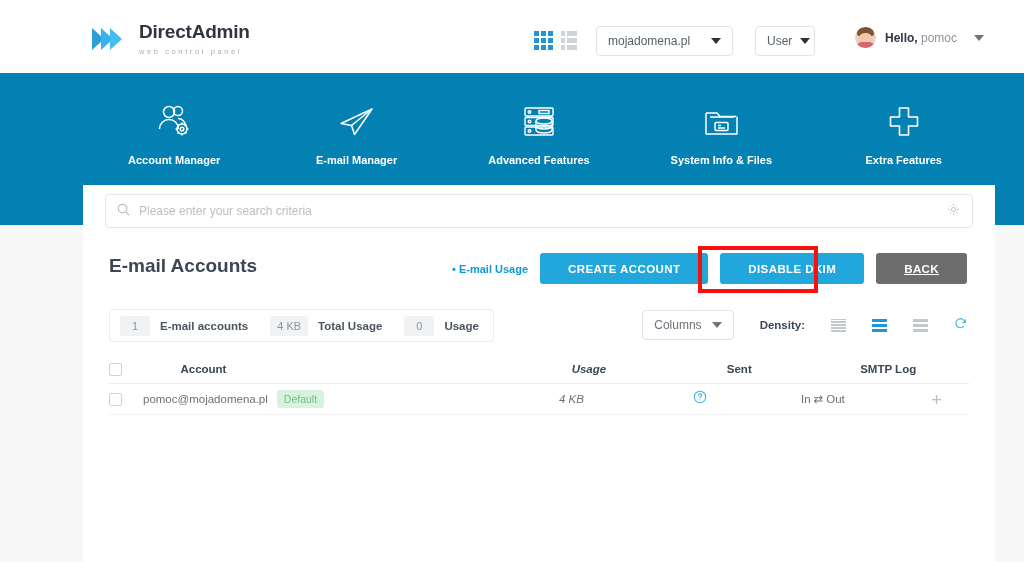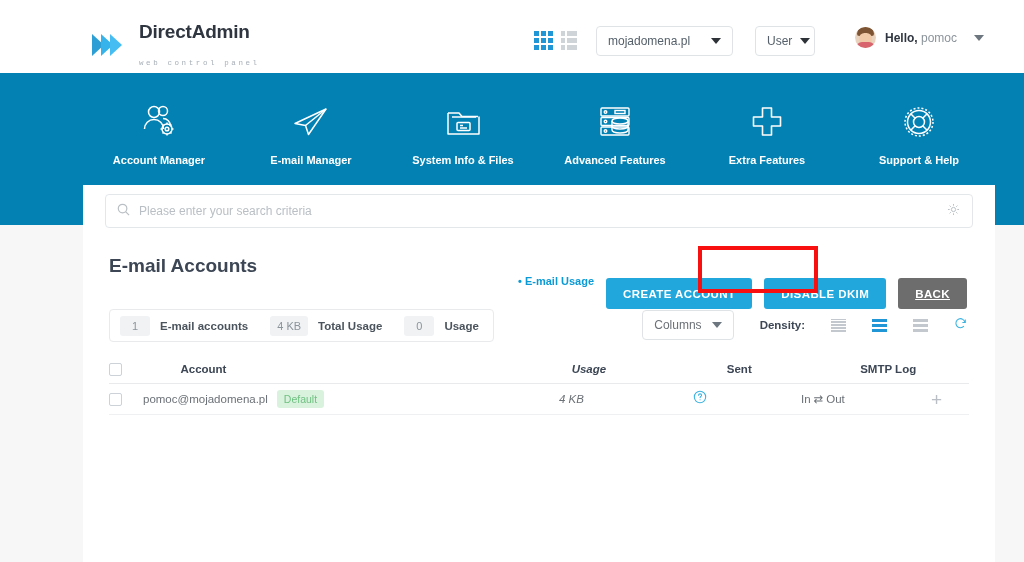--- a/index.html
+++ b/index.html
@@ -21,21 +21,21 @@
   .logo-mark { width: 38px; height: 30px; position: relative; }
   .chev { position: absolute; top: 4px; width: 0; height: 0;
           border-top: 11px solid transparent; border-bottom: 11px solid transparent;
           border-left: 12px solid #2ca7e0; }
   .chev.c1 { left: 0px; border-left-color: #2e9fd4; }
   .chev.c2 { left: 9px; border-left-color: #35b3ea; }
   .chev.c3 { left: 18px; border-left-color: #45bdf2; }
   .logo-text { line-height: 1; }
   .logo-title { font-size: 19px; font-weight: bold; color: #2f3640; letter-spacing: -0.2px; }
   .logo-title .thin { font-weight: bold; color: #2f3640; }
-  .logo-sub { font-size: 7.5px; color: #a8b0b8; letter-spacing: 2.6px; margin-top: 19px; font-family: Liberation Mono, monospace; }
+  .logo-sub { font-size: 7.5px; color: #a8b0b8; letter-spacing: 2.6px; margin-top: 7px; }
   .viewtoggles { display: flex; align-items: center; gap: 8px; position: absolute; left: 534px; top: 31px; }
   .ic-grid, .ic-list { display: grid; gap: 2px; }
   .ic-grid { grid-template-columns: repeat(3, 5px); grid-template-rows: repeat(3, 5px); }
   .ic-grid i { background: #2196d6; display: block; }
   .ic-list { grid-template-columns: 4px 10px; grid-template-rows: repeat(3, 5px); gap: 2px 2px; }
   .ic-list i { background: #cfd4d8; display: block; }
 
   .sel-box {
     position: absolute; height: 30px; border: 1px solid #dfe3e6; border-radius: 4px;
     background: #fff; display: flex; align-items: center; justify-content: space-between;
@@ -79,23 +79,23 @@
                   font-family: "Liberation Sans", sans-serif; background: transparent; }
   .search-input::placeholder { color: #b9bfc4; }
   .gear-ic { margin-right: 12px; cursor: pointer; }
 
   .titlerow { position: absolute; left: 26px; top: 70px; }
   .page-title { font-size: 19px; color: #3c4654; font-weight: bold; }
 
   .actions { position: absolute; right: 28px; top: 68px; display: flex; align-items: center; gap: 12px; }
   .usage-link { font-size: 11px; color: #0b9ad6; font-weight: bold; cursor: pointer; }
   .usage-link .dot { margin-right: 3px; }
-  .btn { height: 31px; border: none; border-radius: 3px; padding: 0 17px; cursor: pointer;
+  .btn { height: 31px; border: none; border-radius: 3px; padding: 0 28px; cursor: pointer;
          font-size: 11.5px; font-weight: bold; color: #fff; letter-spacing: 0.4px;
-         font-family: "Liberation Sans", sans-serif; margin-top: 25px; }
+         font-family: "Liberation Sans", sans-serif; }
   .btn-create { background: #22a7dd; }
   .btn-dkim  { background: #22a7dd; }
   .btn-back  { background: #6d6d6d; text-decoration: underline; }
 
   .redbox { position: absolute; left: 698px; top: 246px; width: 120px; height: 47px;
             border: 4px solid #f80f0f; pointer-events: none; z-index: 30; }
 
   
   .statsbar { position: absolute; left: 26px; top: 124px; height: 33px;
               border: 1px solid #e8eaec; border-radius: 4px; background: #fff;
@@ -231,69 +231,58 @@
           <svg width="40" height="38" viewBox="0 0 40 38" fill="none" stroke="#ffffff" stroke-width="1.5" stroke-linejoin="round">
             <path d="M4 20.5 L35 6 L17.5 31.5 L14.5 22.5 Z"></path>
             <path d="M14.5 22.5 L35 6"></path>
           </svg>
         </span>
         <span class="lbl">E-mail Manager</span>
       </div>
 
       <div class="navitem">
         <span class="glyph">
-          <svg width="40" height="38" viewBox="0 0 40 38" fill="none" stroke="#ffffff" stroke-width="1.5" stroke-linejoin="round">
-            <path d="M5 10h11l3 3.5h16"></path>
-            <path d="M5 10v21h31V13.5"></path>
-            <path d="M9 14h24"></path>
-            <rect x="14" y="19.5" width="13" height="8" rx="1"></rect>
-            <path d="M17 22.5h3M17 25h7"></path>
-          </svg>
-        </span>
-        <span class="lbl">System Info &amp; Files</span>
-      </div>
-
-      <div class="navitem">
-        <span class="glyph">
           <svg width="40" height="38" viewBox="0 0 40 38" fill="none" stroke="#ffffff" stroke-width="1.4">
             <rect x="6" y="5" width="28" height="8" rx="1"></rect>
             <circle cx="10.5" cy="9" r="1.3"></circle>
             <rect x="20" y="7.5" width="10" height="3"></rect>
             <rect x="6" y="14.5" width="28" height="8" rx="1"></rect>
             <circle cx="10.5" cy="18.5" r="1.3"></circle>
             <rect x="6" y="24" width="28" height="8" rx="1"></rect>
             <circle cx="10.5" cy="28" r="1.3"></circle>
             <ellipse cx="25" cy="18" rx="8" ry="3"></ellipse>
             <path d="M17 18v9c0 1.7 3.6 3 8 3s8-1.3 8-3v-9"></path>
             <path d="M17 23c0 1.7 3.6 3 8 3s8-1.3 8-3"></path>
           </svg>
         </span>
         <span class="lbl">Advanced Features</span>
       </div>
 
       <div class="navitem">
         <span class="glyph">
+          <svg width="40" height="38" viewBox="0 0 40 38" fill="none" stroke="#ffffff" stroke-width="1.5" stroke-linejoin="round">
+            <path d="M5 10h11l3 3.5h16"></path>
+            <path d="M5 10v21h31V13.5"></path>
+            <path d="M9 14h24"></path>
+            <rect x="14" y="19.5" width="13" height="8" rx="1"></rect>
+            <path d="M17 22.5h3M17 25h7"></path>
+          </svg>
+        </span>
+        <span class="lbl">System Info &amp; Files</span>
+      </div>
+
+      <div class="navitem">
+        <span class="glyph">
           <svg width="40" height="38" viewBox="0 0 40 38" fill="none" stroke="#ffffff" stroke-width="1.6" stroke-linejoin="round">
             <path d="M15.5 5h9v9h9v9h-9v9h-9v-9h-9v-9h9z"></path>
           </svg>
         </span>
         <span class="lbl">Extra Features</span>
       </div>
 
-      <div class="navitem">
-        <span class="glyph">
-          <svg width="40" height="38" viewBox="0 0 40 38" fill="none" stroke="#ffffff" stroke-width="1.5">
-            <circle cx="20" cy="19" r="14" stroke-dasharray="2 2"></circle>
-            <circle cx="20" cy="19" r="11.5"></circle>
-            <circle cx="20" cy="19" r="5.5"></circle>
-            <path d="M12 11l4.2 4.2M27.9 10.9l-4 4.2M12 27l4.2-4.2M27.9 27.1l-4-4.2"></path>
-          </svg>
-        </span>
-        <span class="lbl">Support &amp; Help</span>
-      </div>
 
     </div>
   </div>
 
   <div class="leftbg"></div>
   <div class="rightbg"></div>
 
   <div class="card">
 
     <div class="searchrow">

